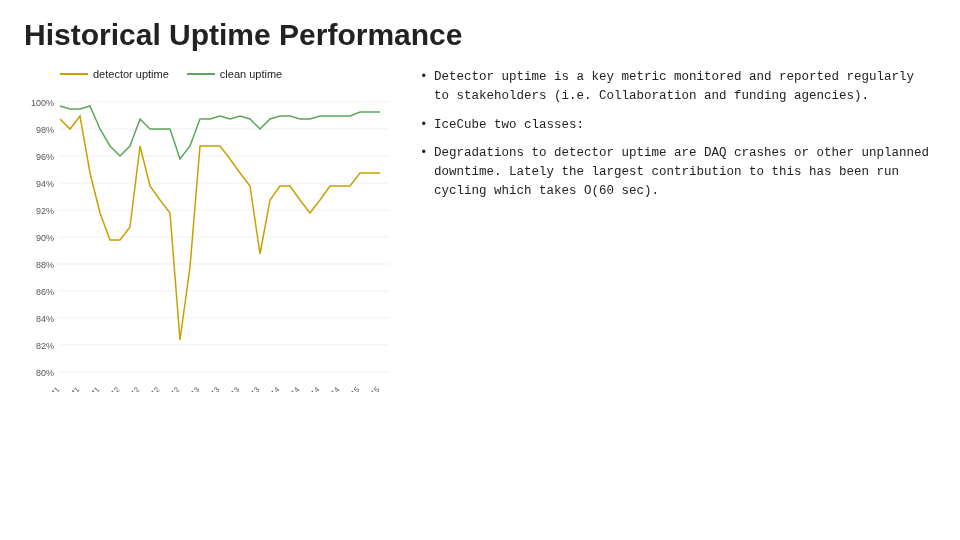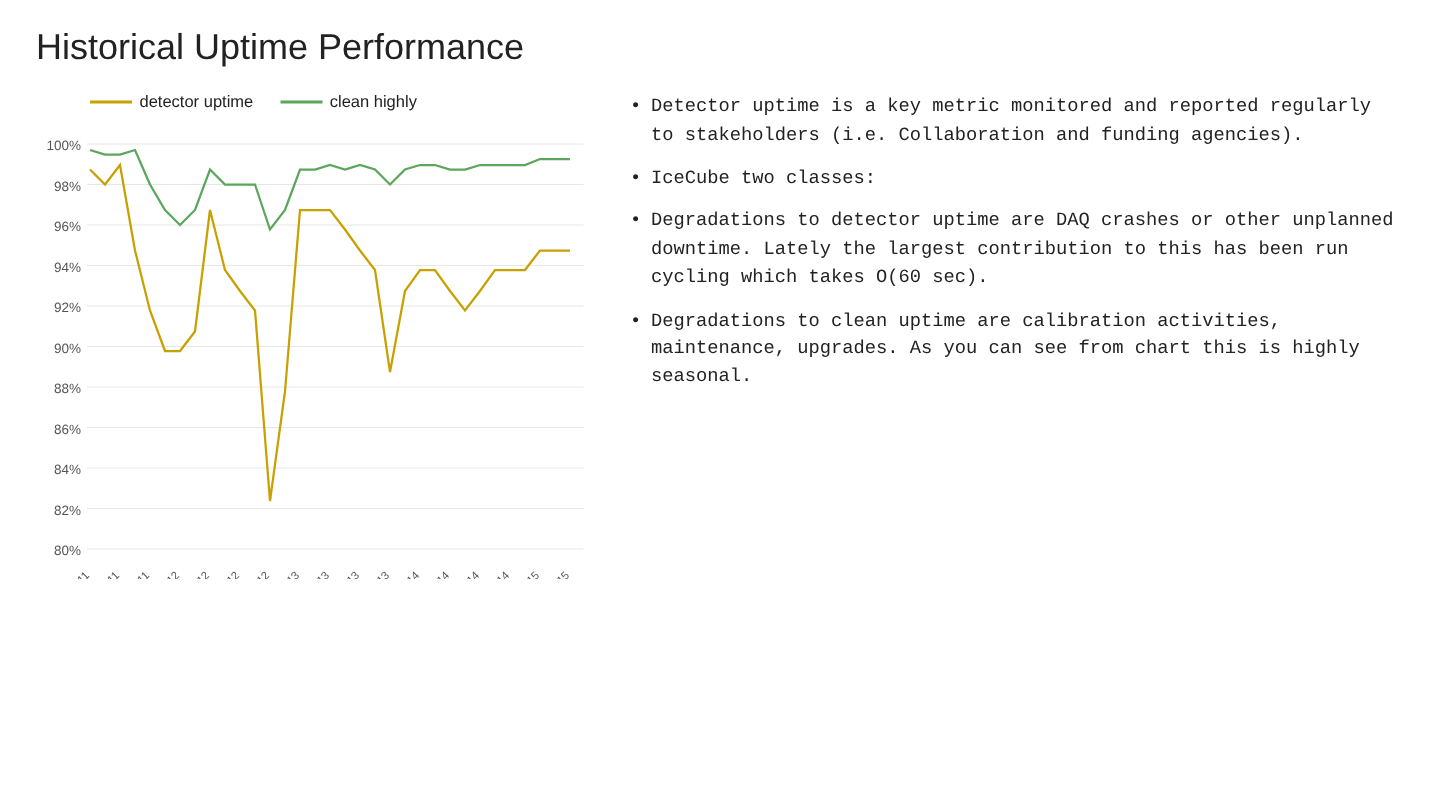--- a/index.html
+++ b/index.html
@@ -5,22 +5,22 @@
     * { box-sizing: border-box; margin: 0; padding: 0; }
     body {
       font-family: Arial, sans-serif;
       background: #fff;
       color: #222;
       width: 960px;
       min-height: 540px;
       padding: 18px 24px 18px 24px;
     }
     h1 {
-      font-size: 24px;
-      font-weight: 400;
+      font-size: 30px;
+      font-weight: 700;
       margin-bottom: 16px;
       letter-spacing: 0;
     }
     .main-content {
       display: flex;
       flex-direction: row;
       gap: 18px;
       align-items: flex-start;
     }
     .chart-area {
@@ -105,21 +105,21 @@
 
 <div class="main-content">
   <div class="chart-area">
     <div class="chart-legend">
       <div class="legend-item">
         <span class="legend-line" style="background:#c8a000;"></span>
         <span>detector uptime</span>
       </div>
       <div class="legend-item">
         <span class="legend-line" style="background:#5ba65b;"></span>
-        <span>clean highly</span>
+        <span>clean uptime</span>
       </div>
     </div>
     <div class="chart-container">
       <svg class="chart" viewBox="0 0 370 300">
 
         <text x="30" y="14" font-size="9" text-anchor="end" fill="#555">100%</text>
         <text x="30" y="41" font-size="9" text-anchor="end" fill="#555">98%</text>
         <text x="30" y="68" font-size="9" text-anchor="end" fill="#555">96%</text>
         <text x="30" y="95" font-size="9" text-anchor="end" fill="#555">94%</text>
         <text x="30" y="122" font-size="9" text-anchor="end" fill="#555">92%</text>
@@ -241,18 +241,15 @@
         <span>Detector uptime is a key metric monitored and reported regularly to stakeholders (i.e. Collaboration and funding agencies).</span>
       </li>
       <li>
         <span>IceCube two classes:</span>
         <ul>
         </ul>
       </li>
       <li>
         <span>Degradations to detector uptime are DAQ crashes or other unplanned downtime.  Lately the largest contribution to this has been run cycling which takes O(60 sec).</span>
       </li>
-      <li>
-        <span>Degradations to clean uptime are calibration activities, maintenance, upgrades.  As you can see from chart this is highly seasonal.</span>
-      </li>
     </ul>
   </div>
 </div>
 
 </body></html>

